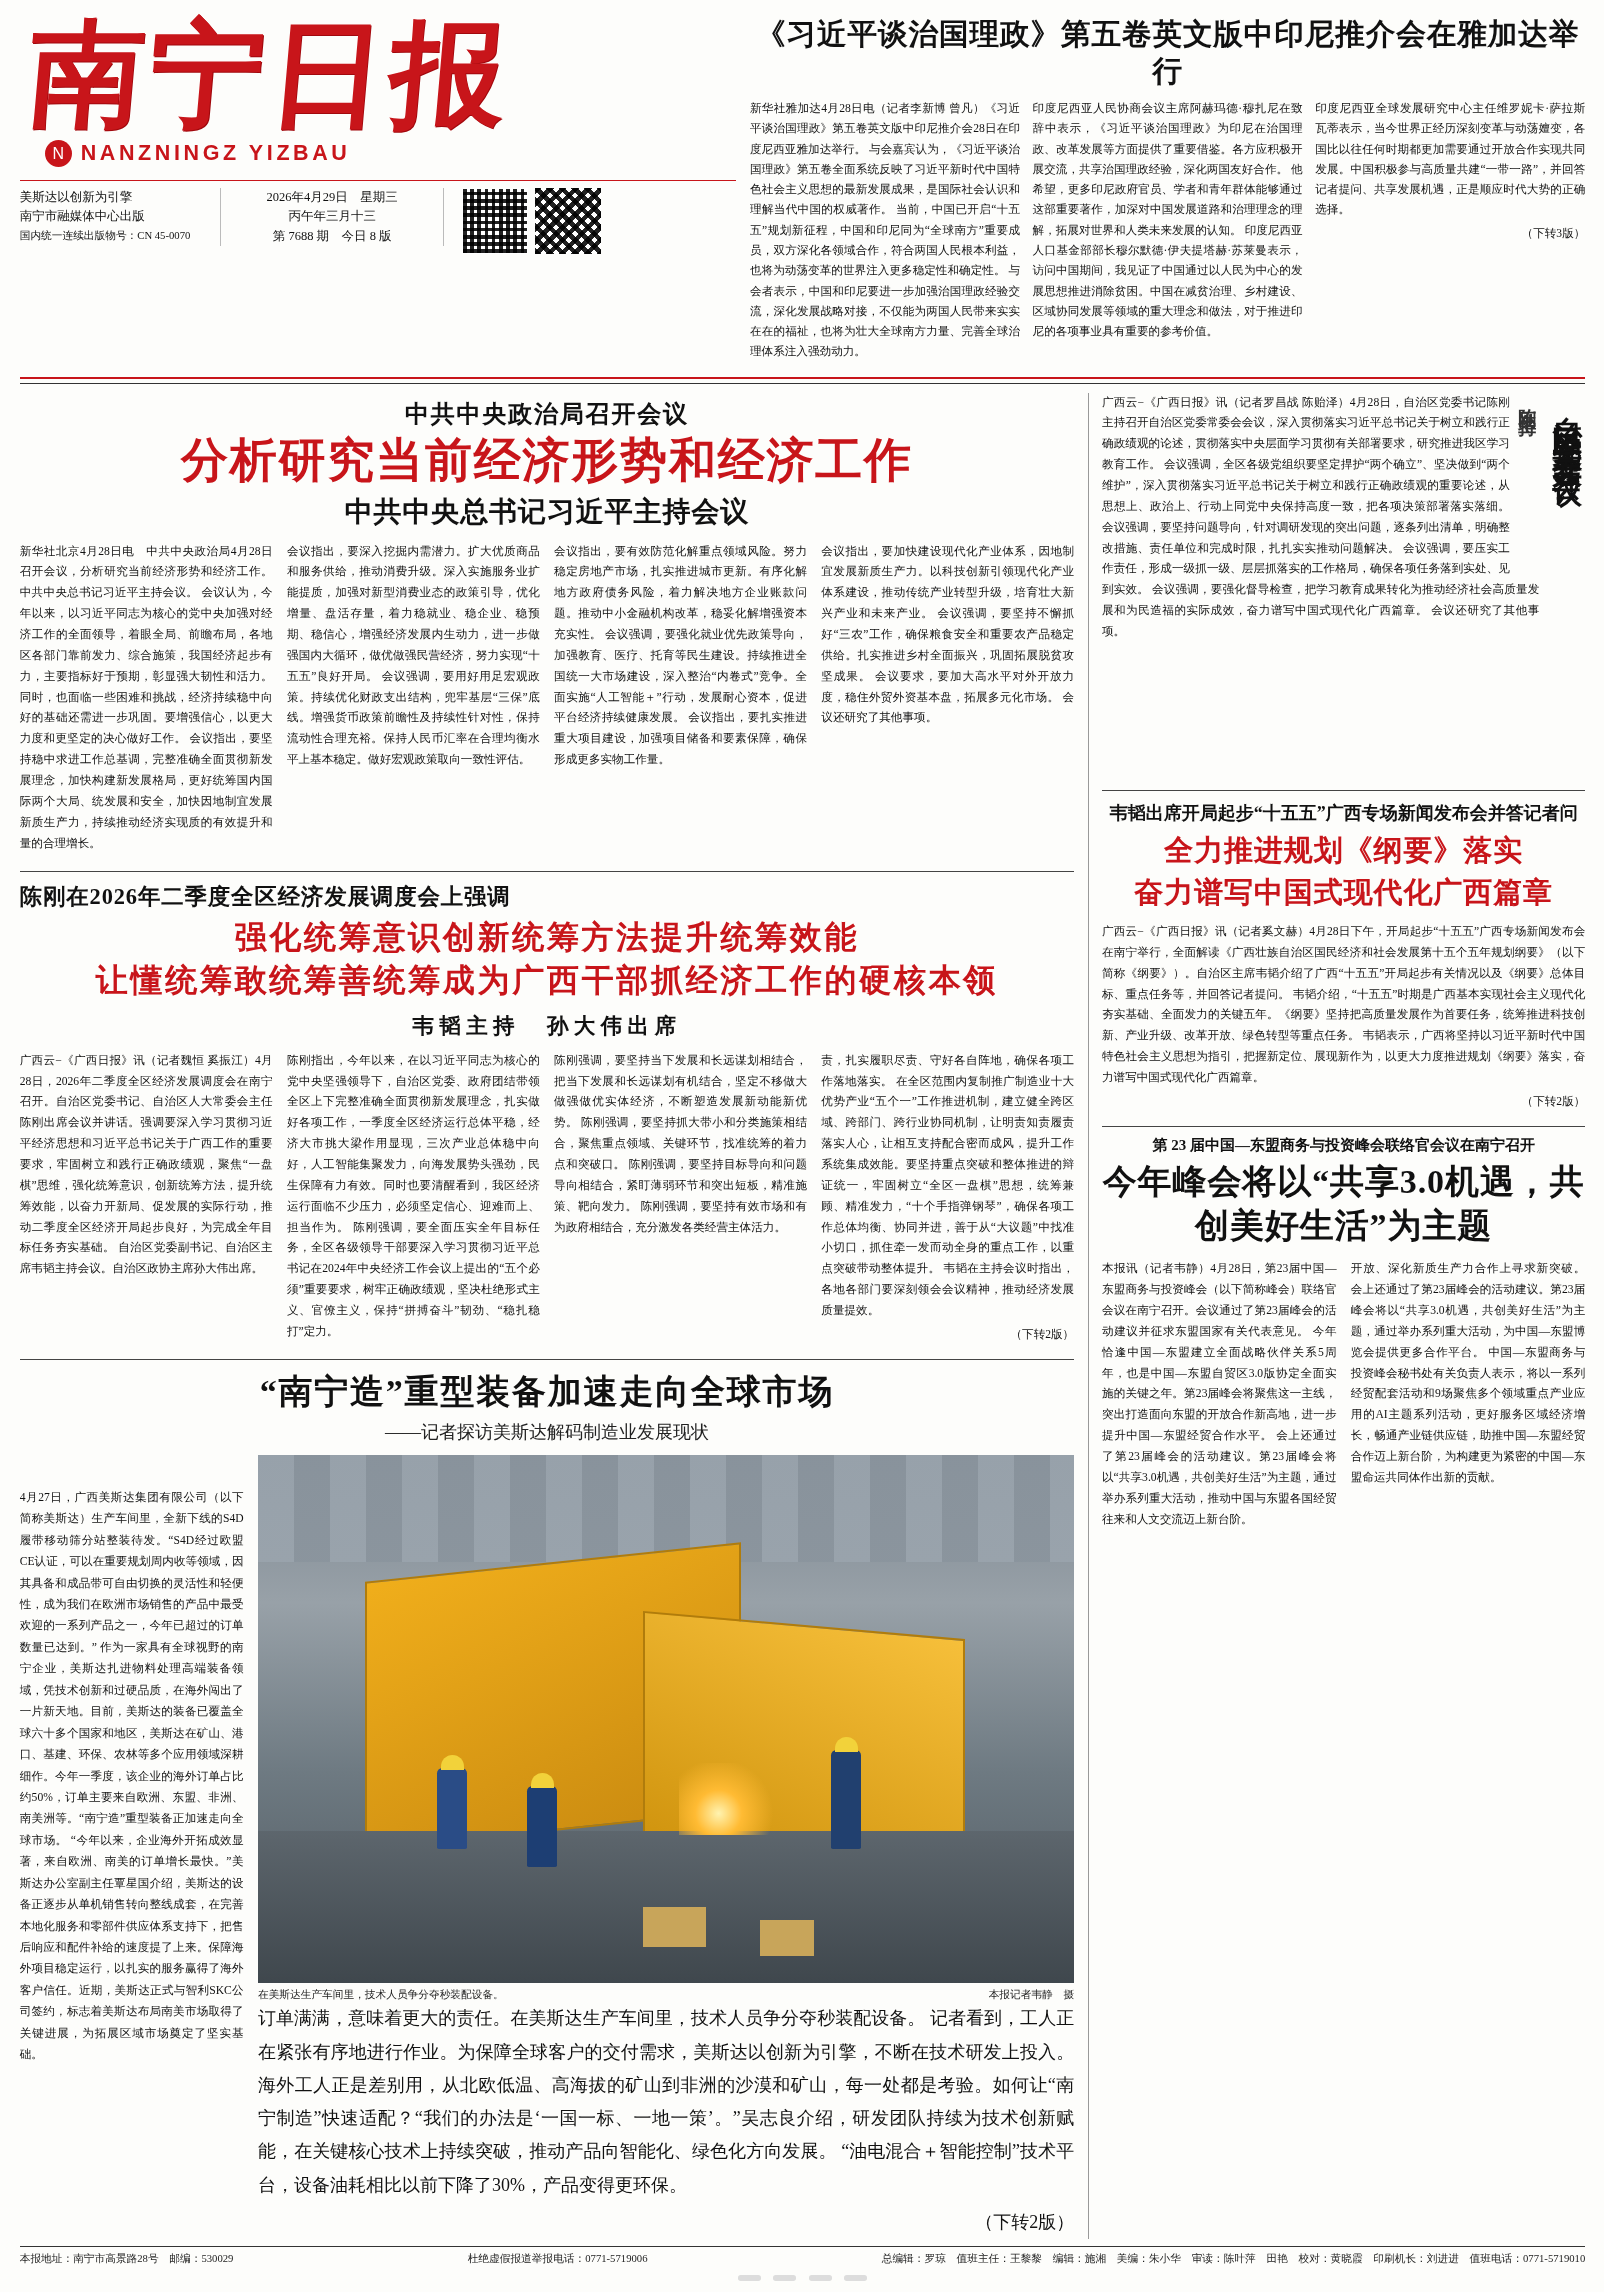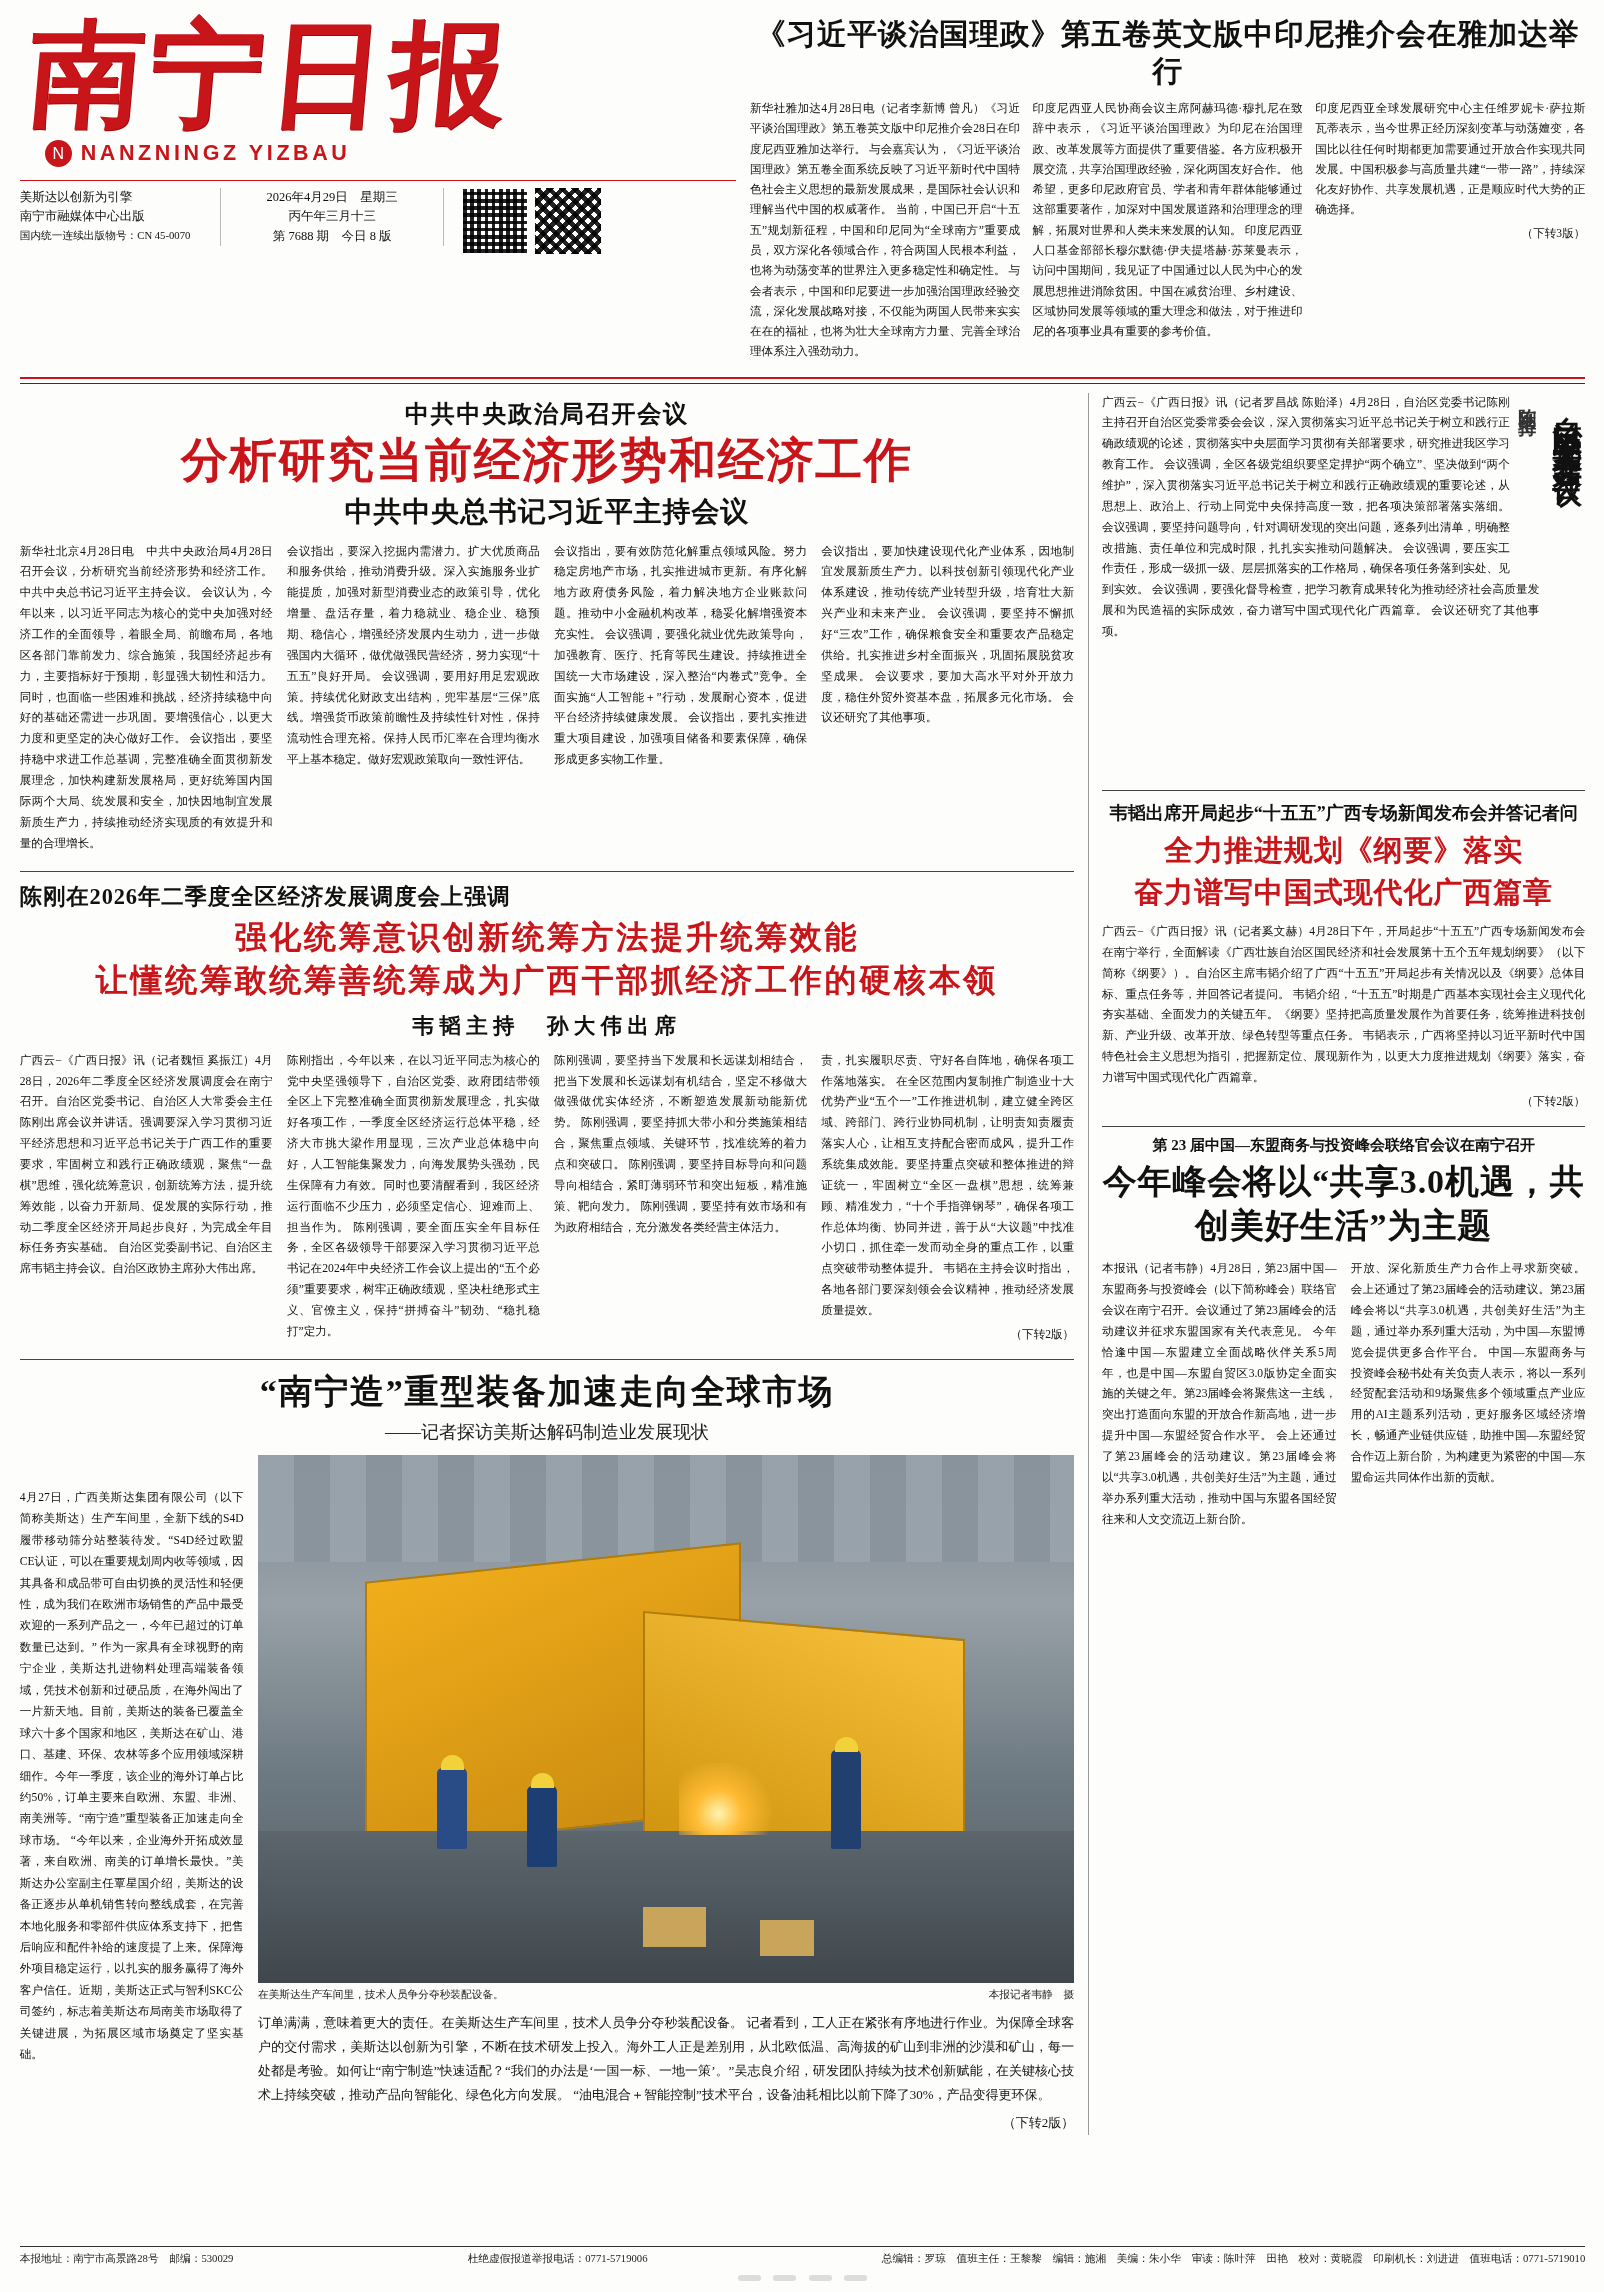--- a/index.html
+++ b/index.html
@@ -210,21 +210,21 @@
 与会者表示，中国和印尼要进一步加强治国理政经验交流，深化发展战略对接，不仅能为两国人民带来实实在在的福祉，也将为壮大全球南方力量、完善全球治理体系注入强劲动力。</p>
           </div>
         <div class="c">
             <p class="noind">印度尼西亚人民协商会议主席阿赫玛德·穆扎尼在致辞中表示，《习近平谈治国理政》为印尼在治国理政、改革发展等方面提供了重要借鉴。各方应积极开展交流，共享治国理政经验，深化两国友好合作。
 
 他希望，更多印尼政府官员、学者和青年群体能够通过这部重要著作，加深对中国发展道路和治理理念的理解，拓展对世界和人类未来发展的认知。
 
 印度尼西亚人口基金部部长穆尔默德·伊夫提塔赫·苏莱曼表示，访问中国期间，我见证了中国通过以人民为中心的发展思想推进消除贫困。中国在减贫治理、乡村建设、区域协同发展等领域的重大理念和做法，对于推进印尼的各项事业具有重要的参考价值。</p>
           </div>
         <div class="c">
-          <p class="noind">印度尼西亚全球发展研究中心主任维罗妮卡·萨拉斯瓦蒂表示，当今世界正经历深刻变革与动荡嬗变，各国比以往任何时期都更加需要通过开放合作实现共同发展。中国积极参与高质量共建“一带一路”，持续深化友好协作、共享发展机遇，正是顺应时代大势的正确选择。</p>
+          <p class="noind">印度尼西亚全球发展研究中心主任维罗妮卡·萨拉斯瓦蒂表示，当今世界正经历深刻变革与动荡嬗变，各国比以往任何时期都更加需要通过开放合作实现共同发展。中国积极参与高质量共建“一带一路”，并回答记者提问、共享发展机遇，正是顺应时代大势的正确选择。</p>
           <span class="cont">（下转3版）</span>
         </div>
       </div>
     </div>
   </div>
 
   <hr class="hr-red">
   <hr class="hr-thin">
 
   <div class="main">
@@ -334,21 +334,21 @@
               <div class="worker w3" style="left:573px;bottom:134px;height:99px;">
                   <span class="helmet"></span>
                 </div>
               <div class="crate" style="left:385px;bottom:36px;width:63px;height:40px;"></div>
               <div class="crate" style="left:502px;bottom:27px;width:54px;height:36px;"></div>
             </div>
             <div class="photo-cap">
               <span>在美斯达生产车间里，技术人员争分夺秒装配设备。</span>
               <span>本报记者韦静　摄</span>
             </div>
-            <div style="display:flex;gap:14.3px;margin-top:9px;font-size:13px;line-height:1.85;text-align:justify;">
+            <div style="display:flex;gap:14.3px;font-size:18px;line-height:1.85;text-align:justify;">
               <div style="flex:1">
                 <p class="noind">订单满满，意味着更大的责任。在美斯达生产车间里，技术人员争分夺秒装配设备。
 
 记者看到，工人正在紧张有序地进行作业。为保障全球客户的交付需求，美斯达以创新为引擎，不断在技术研发上投入。海外工人正是差别用，从北欧低温、高海拔的矿山到非洲的沙漠和矿山，每一处都是考验。如何让“南宁制造”快速适配？“我们的办法是‘一国一标、一地一策’。”吴志良介绍，研发团队持续为技术创新赋能，在关键核心技术上持续突破，推动产品向智能化、绿色化方向发展。
 
 “油电混合＋智能控制”技术平台，设备油耗相比以前下降了30%，产品变得更环保。</p>
                 <span class="cont">（下转2版）</span>
               </div>
             </div>
           </div>

